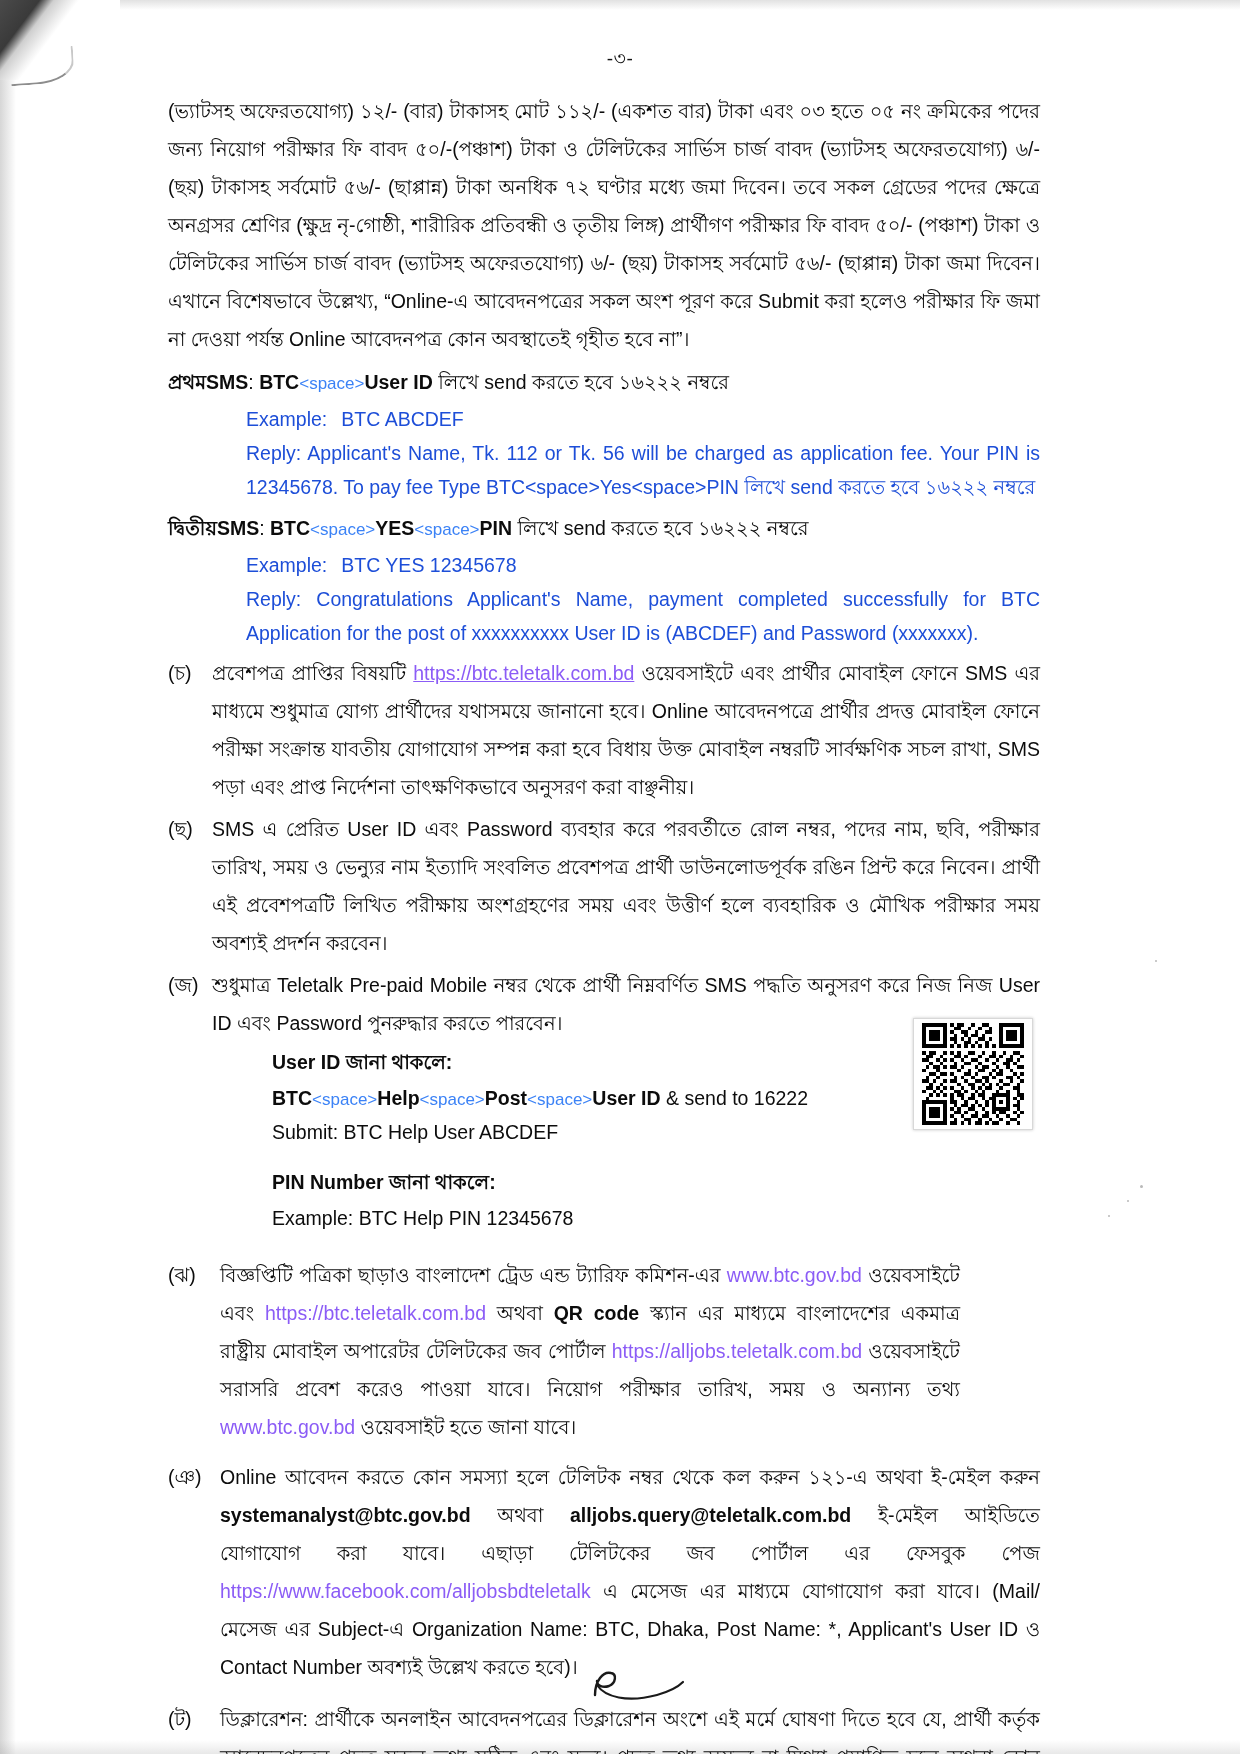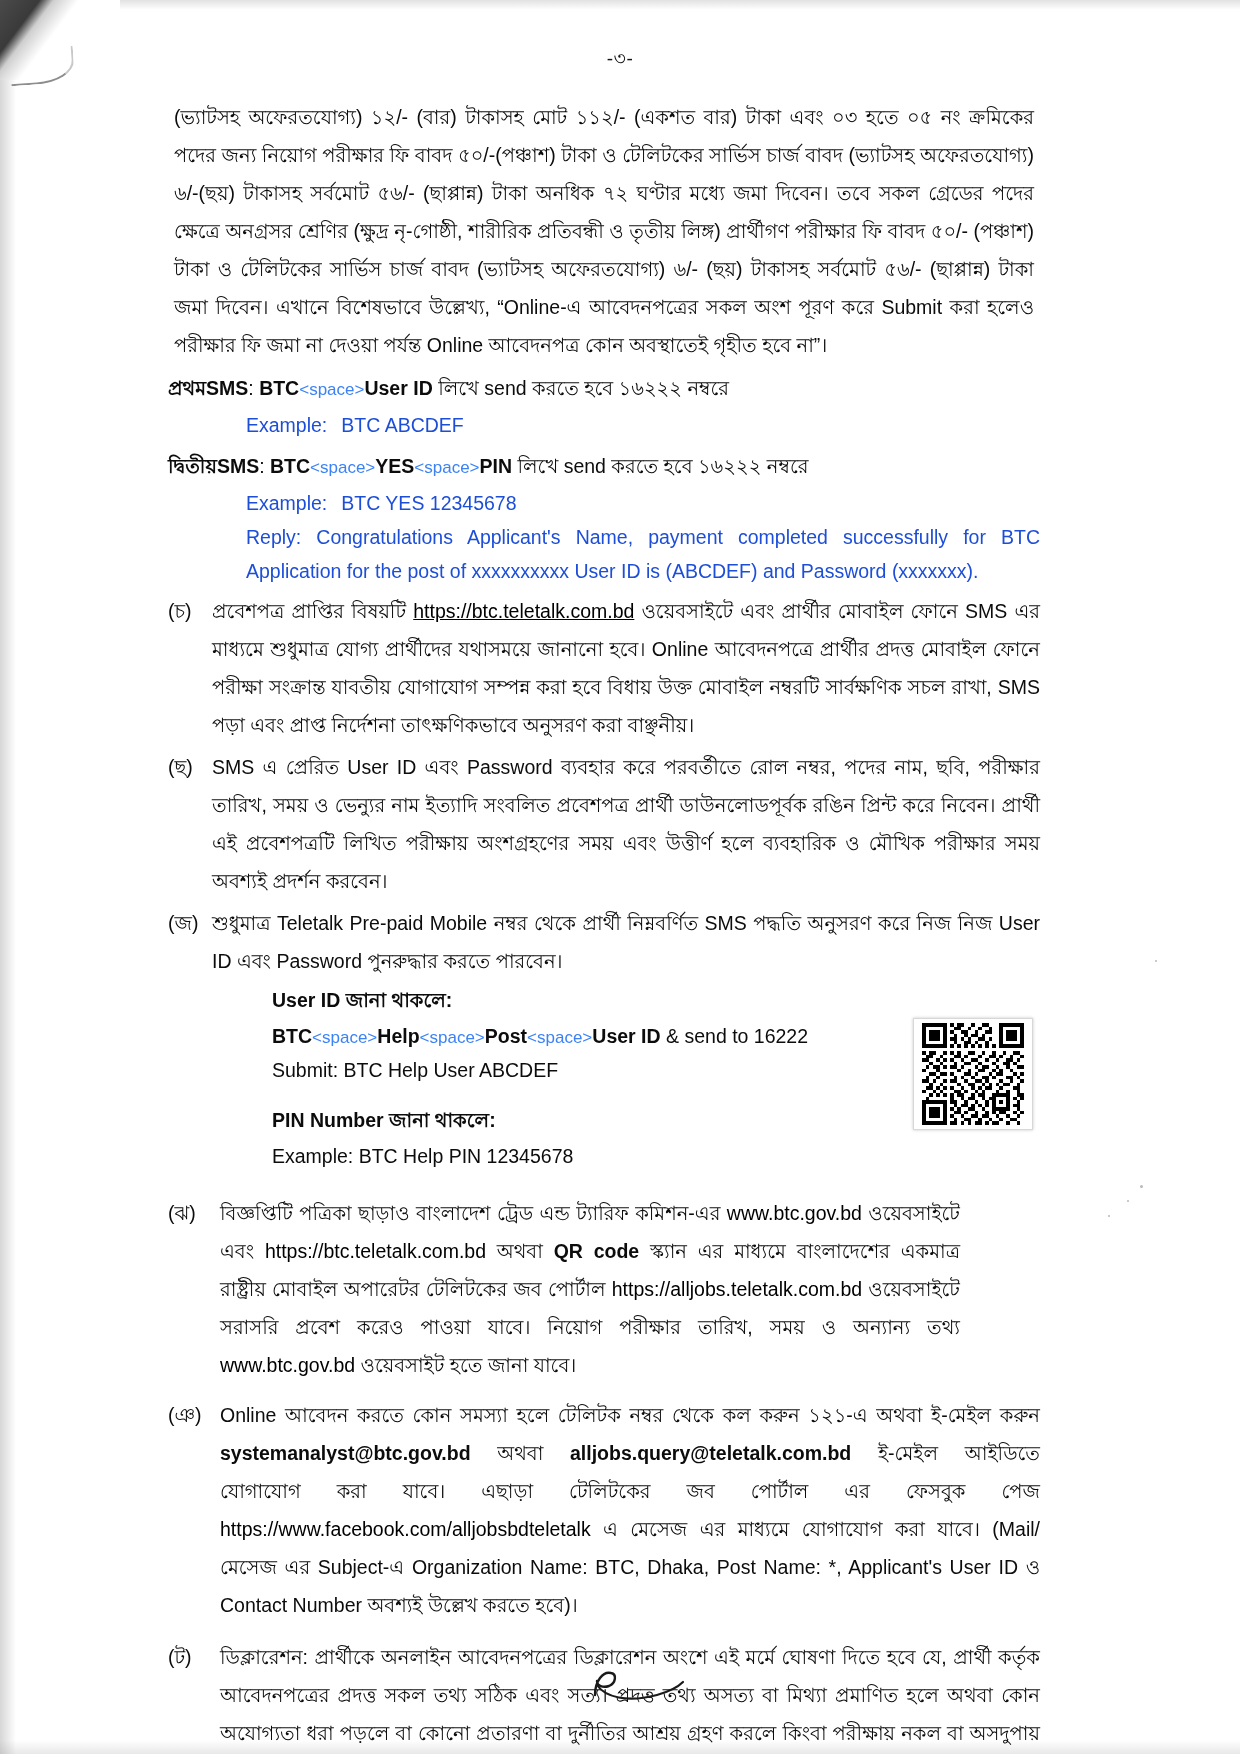--- a/index.html
+++ b/index.html
@@ -69,21 +69,21 @@
   }
 
   .content {
     position: absolute;
     left: 168px;
     top: 92px;
     width: 872px;
   }
 
   p, div.line {
-    margin: 6px;
+    margin: 0;
   }
 
   .para {
     font-size: 19.5px;
     line-height: 38px;
     color: #0c0c0c;
     text-align: justify;
     text-justify: inter-word;
     margin-bottom: 0;
   }
@@ -134,21 +134,21 @@
     color: #0c0c0c;
   }
   .sub-head {
     font-weight: 700;
     font-size: 19.5px;
     line-height: 40px;
   }
   .sub-line { font-size: 19.5px; line-height: 32px; }
 
   a.link, .link {
-    color: #000000;
+    color: #8b5cf6;
     text-decoration: underline;
   }
   .nolink { text-decoration: none; margin-top: 24px; }
 
   
   .qr-wrap {
     position: absolute;
     left: 913px;
     top: 1018px;
     width: 120px;
@@ -204,20 +204,21 @@
     <p class="para">(ভ্যাটসহ অফেরতযোগ্য) ১২/- (বার) টাকাসহ মোট ১১২/- (একশত বার) টাকা এবং ০৩ হতে ০৫ নং ক্রমিকের পদের জন্য নিয়োগ পরীক্ষার ফি বাবদ ৫০/-(পঞ্চাশ) টাকা ও টেলিটকের সার্ভিস চার্জ বাবদ (ভ্যাটসহ অফেরতযোগ্য) ৬/-(ছয়) টাকাসহ সর্বমোট ৫৬/- (ছাপ্পান্ন) টাকা অনধিক ৭২ ঘণ্টার মধ্যে জমা দিবেন। তবে সকল গ্রেডের পদের ক্ষেত্রে অনগ্রসর শ্রেণির (ক্ষুদ্র নৃ-গোষ্ঠী, শারীরিক প্রতিবন্ধী ও তৃতীয় লিঙ্গ) প্রার্থীগণ পরীক্ষার ফি বাবদ ৫০/- (পঞ্চাশ) টাকা ও টেলিটকের সার্ভিস চার্জ বাবদ (ভ্যাটসহ অফেরতযোগ্য) ৬/- (ছয়) টাকাসহ সর্বমোট ৫৬/- (ছাপ্পান্ন) টাকা জমা দিবেন। এখানে বিশেষভাবে উল্লেখ্য, “Online-এ আবেদনপত্রের সকল অংশ পূরণ করে Submit করা হলেও পরীক্ষার ফি জমা না দেওয়া পর্যন্ত Online আবেদনপত্র কোন অবস্থাতেই গৃহীত হবে না”।</p>
 
     <div class="sms-head">
       <span class="b">প্রথম</span><span class="b">SMS</span><span>:</span>
       <span class="b">BTC</span><span class="spacetag">&lt;space&gt;</span><span class="b">User ID</span><span> লিখে send করতে হবে ১৬২২২ নম্বরে</span>
     </div>
 
     <div class="indent-block">
       <span>Example:</span><span class="ex-gap"></span><span>BTC ABCDEF</span>
     </div>
+    <div class="indent-block justified">Reply: Applicant's Name, Tk. 112 or Tk. 56 will be charged as application fee. Your PIN is 12345678. To pay fee Type BTC&lt;space&gt;Yes&lt;space&gt;PIN লিখে send করতে হবে ১৬২২২ নম্বরে</div>
 
     <div class="sms-head">
       <span class="b">দ্বিতীয়</span><span class="b">SMS</span><span>:</span>
       <span class="b">BTC</span><span class="spacetag">&lt;space&gt;</span><span class="b">YES</span><span class="spacetag">&lt;space&gt;</span><span class="b">PIN</span><span> লিখে send করতে হবে ১৬২২২ নম্বরে</span>
     </div>
 
     <div class="indent-block">
       <span>Example:</span><span class="ex-gap"></span><span>BTC YES 12345678</span>
     </div>
     <div class="indent-block justified">Reply: Congratulations Applicant's Name, payment completed successfully for BTC Application for the post of xxxxxxxxxx User ID is (ABCDEF) and Password (xxxxxxx).</div>

